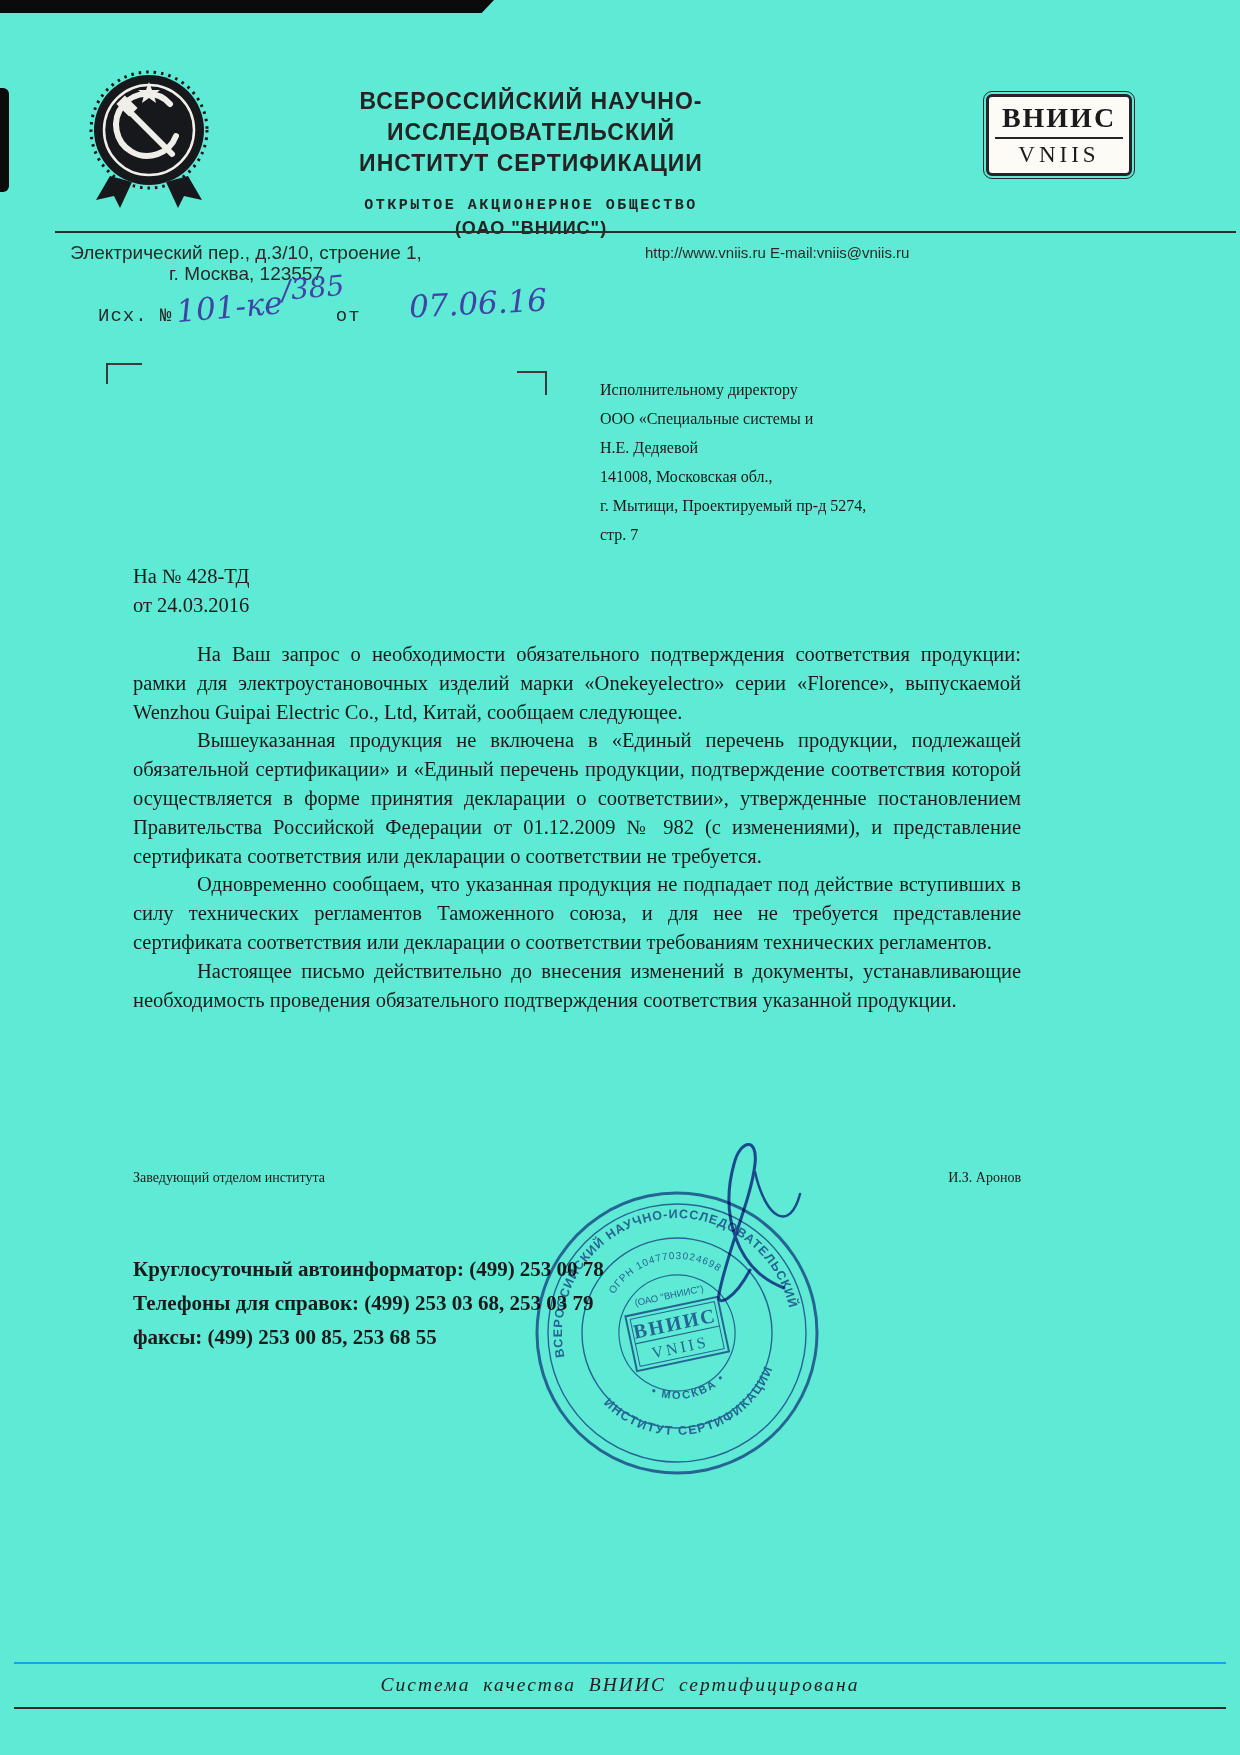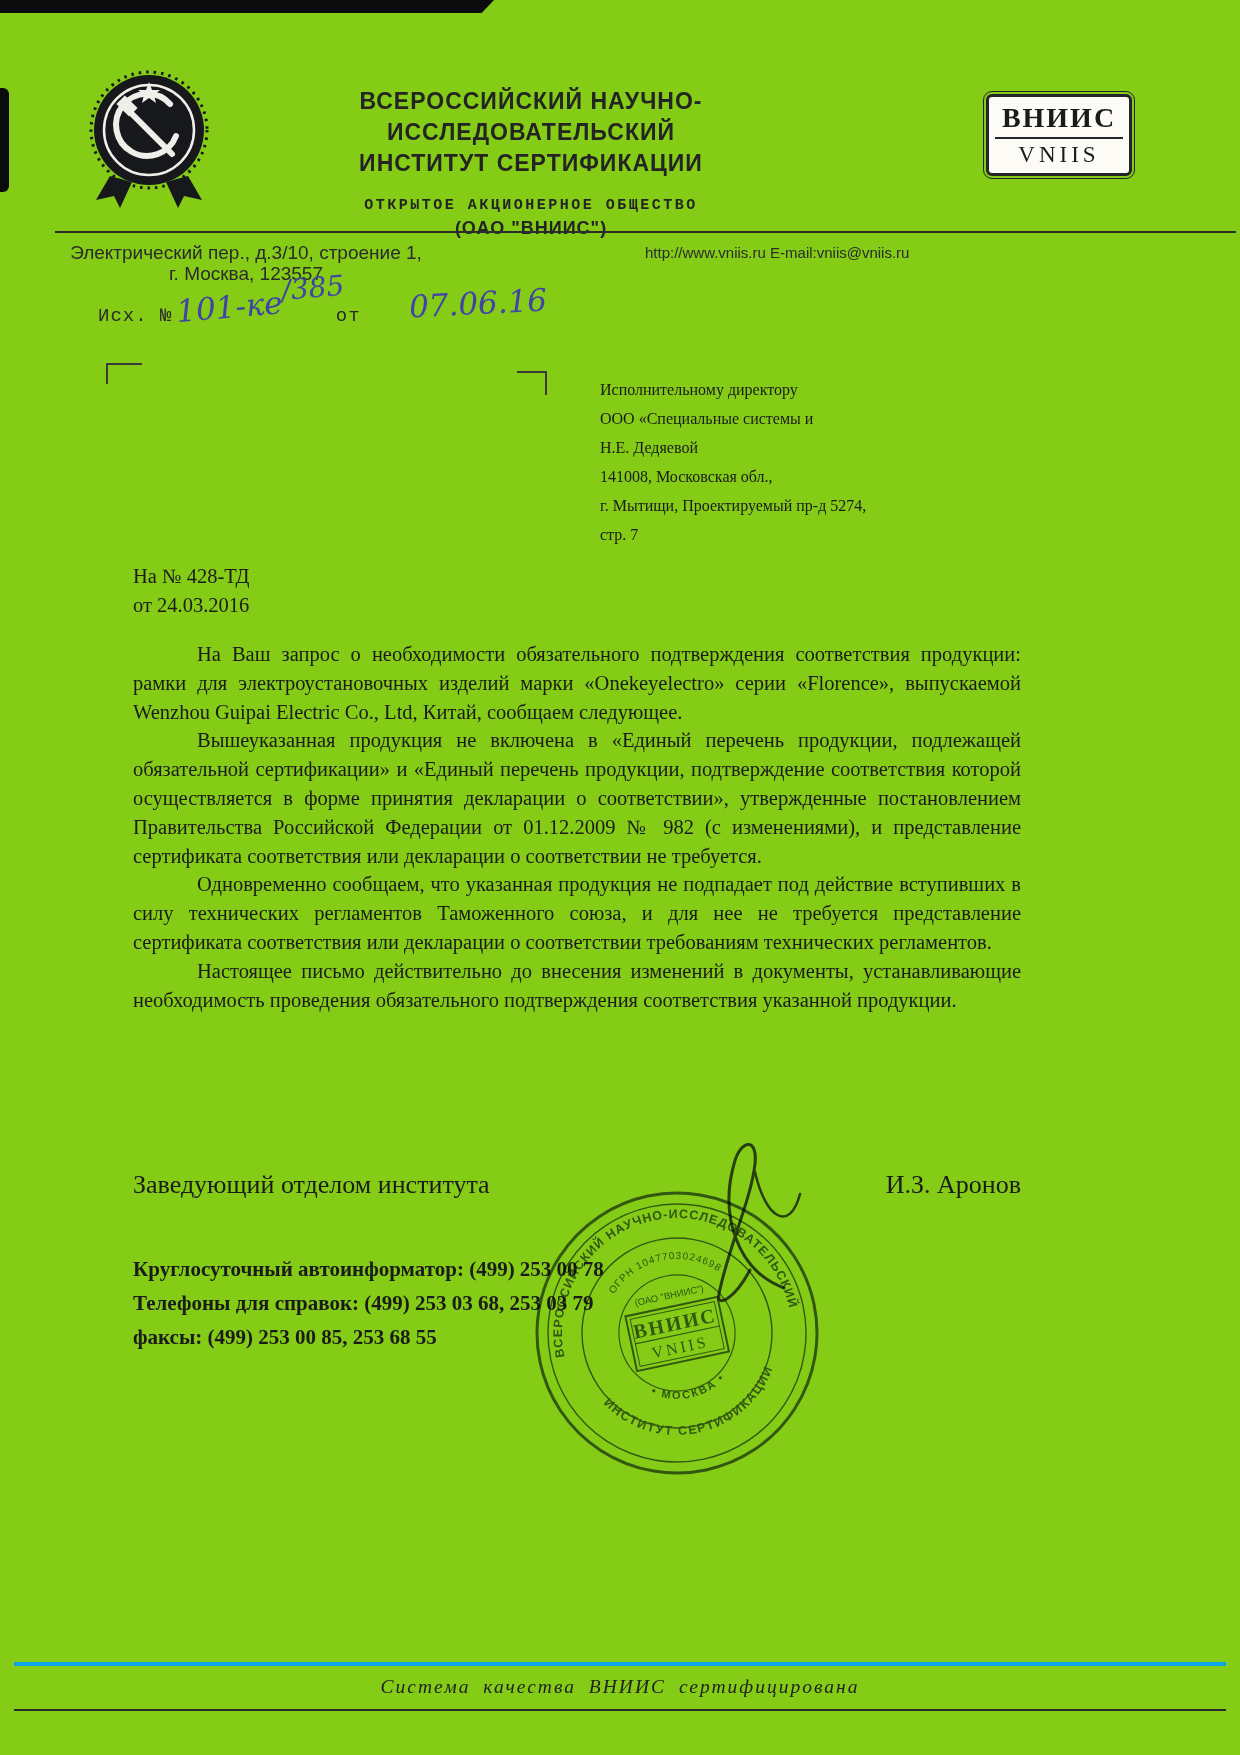--- a/index.html
+++ b/index.html
@@ -1,17 +1,17 @@
 <!DOCTYPE html>
 <html><head>
 <meta charset="utf-8">
 <style>
   *{box-sizing:border-box;margin:0;padding:0}
   html,body{background:#8a8a8a}
-  .page{position:relative;width:1240px;height:1755px;margin:0 auto;background:#84cc16;
+  .page{position:relative;width:1240px;height:1755px;margin:0 auto;background:#5eead4;
         color:#1b1b1b;font-family:"Liberation Serif","DejaVu Serif",serif;overflow:hidden}
 
   
   .artifact-top{position:absolute;left:0;top:0;width:494px;height:13px;background:#0b0b0b;
         clip-path:polygon(0 0,100% 0,97.5% 100%,0 100%)}
   .artifact-left{position:absolute;left:0;top:88px;width:9px;height:104px;background:#0b0b0b;
         border-radius:0 6px 6px 0}
 
   
   .emblem{position:absolute;left:88px;top:64px;width:122px;height:150px}
@@ -51,32 +51,32 @@
   .recipient span{display:block}
 
   .reply-ref{position:absolute;left:133px;top:562px;font-size:20.5px;line-height:29px}
   .reply-ref span{display:block}
 
   .body-text{position:absolute;left:133px;top:640px;width:888px;font-size:20.5px;
         line-height:28.8px;text-align:justify}
   .body-text p{text-indent:64px}
 
   .sign-row{position:absolute;left:133px;top:1170px;width:888px;display:flex;
-        justify-content:space-between;font-size:26px}
+        justify-content:space-between;font-size:14px}
 
   .contact-block{position:absolute;left:133px;top:1252px;font-size:21px;font-weight:bold;
         line-height:34px;z-index:2}
 
   .stamp{position:absolute;left:530px;top:1186px;width:294px;height:294px;color:#3d4ea1;
         opacity:.82;transform:rotate(-12deg);mix-blend-mode:multiply;z-index:4}
   .sig{position:absolute;left:662px;top:1126px;width:162px;height:184px;color:#3a3fa2;
         mix-blend-mode:multiply;opacity:.92;z-index:5}
 
   .footer{position:absolute;left:14px;top:1662px;width:1212px;text-align:center;
-        border-top:4px solid #0ea5e9;border-bottom:2px solid #2b2b2b;
+        border-top:2px solid #0ea5e9;border-bottom:2px solid #2b2b2b;
         padding:10px 0 11px;font-style:italic;font-size:19.5px;letter-spacing:2px;word-spacing:6px;color:#222}
 </style>
 </head>
 <body>
 
 <div class="page">
 
   <div class="artifact-top"></div>
   <div class="artifact-left"></div>
 

